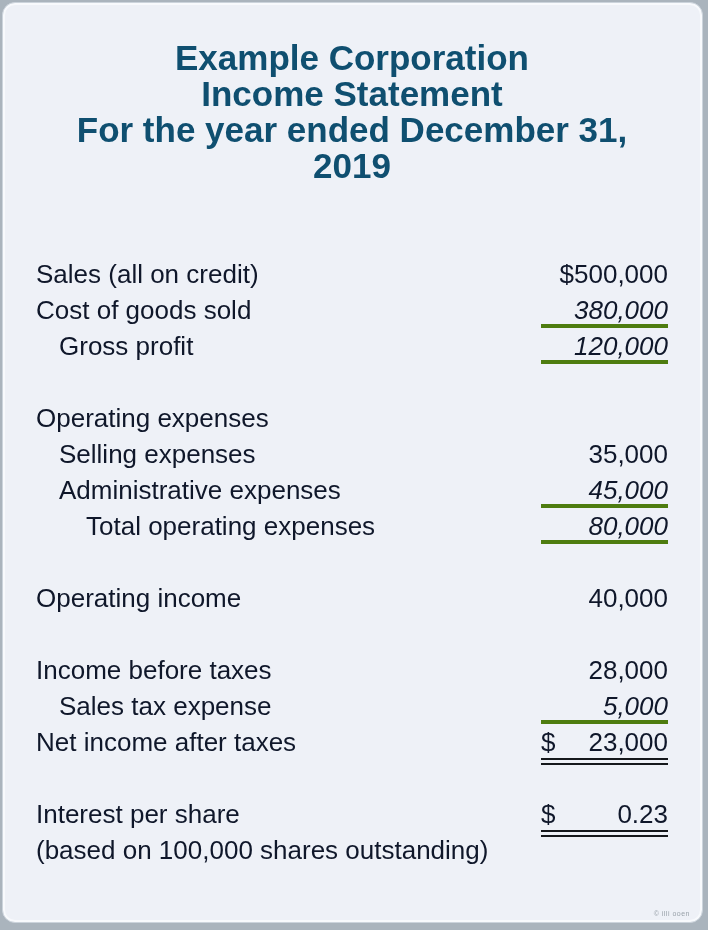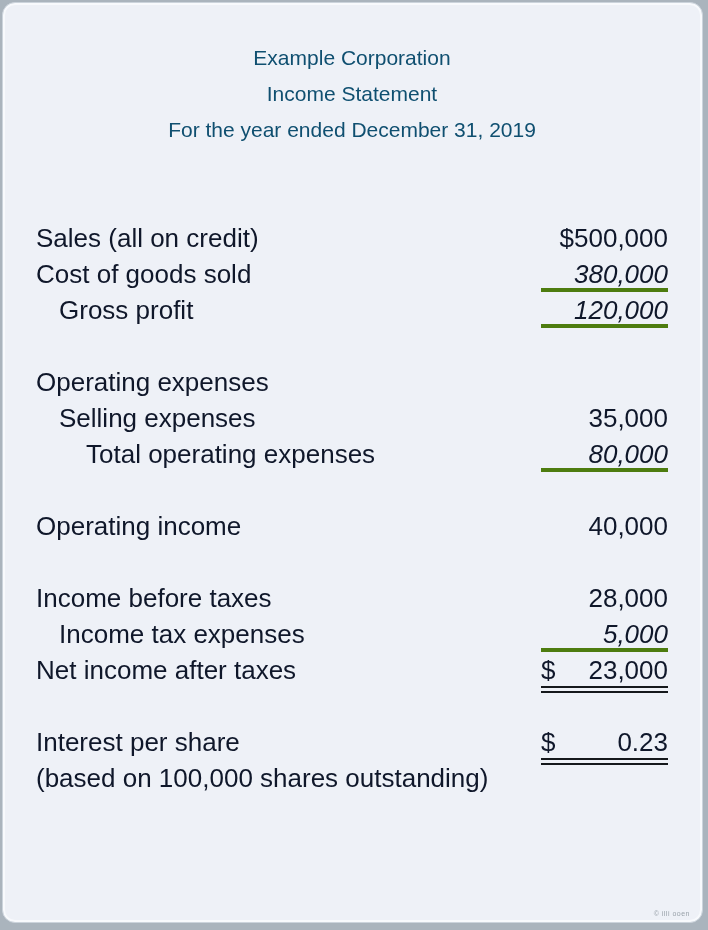--- a/index.html
+++ b/index.html
@@ -23,22 +23,22 @@
     box-sizing: border-box;
     background: #eef1f7;
     border: 1px solid #ccd4dc;
     border-radius: 13px;
     box-shadow: inset 0 0 0 2px #f8fafd;
     padding: 37px 34px 0 33px;
   }
   .header {
     text-align: center;
     color: #0f4f70;
-    font-weight: normal;
-    font-size: 21px;
+    font-weight: bold;
+    font-size: 35px;
     line-height: 36px;
     margin-bottom: 72px;
   }
   .sec + .sec { margin-top: 36px; }
   .row {
     display: flex;
     justify-content: space-between;
     height: 36px;
     line-height: 36px;
     font-size: 26px;
@@ -119,20 +119,27 @@
           </span>
         </div>
         <div class="row">
           <span class="label ind1">Selling expenses</span>
           <span class="val u-none">
             <span class="cur"></span>
             <span class="amt">35,000</span>
           </span>
         </div>
         <div class="row">
+          <span class="label ind1">Administrative expenses</span>
+          <span class="val u-single">
+            <span class="cur"></span>
+            <span class="amt">45,000</span>
+          </span>
+        </div>
+        <div class="row">
           <span class="label ind2">Total operating expenses</span>
           <span class="val u-single">
             <span class="cur"></span>
             <span class="amt">80,000</span>
           </span>
         </div>
       </section>
       <section class="sec">
         <div class="row">
           <span class="label ind0">Operating income</span>
@@ -144,21 +151,21 @@
       </section>
       <section class="sec">
         <div class="row">
           <span class="label ind0">Income before taxes</span>
           <span class="val u-none">
             <span class="cur"></span>
             <span class="amt">28,000</span>
           </span>
         </div>
         <div class="row">
-          <span class="label ind1">Income tax expenses</span>
+          <span class="label ind1">Sales tax expense</span>
           <span class="val u-single">
             <span class="cur"></span>
             <span class="amt">5,000</span>
           </span>
         </div>
         <div class="row">
           <span class="label ind0">Net income after taxes</span>
           <span class="val u-double">
             <span class="cur">$</span>
             <span class="amt">23,000</span>

